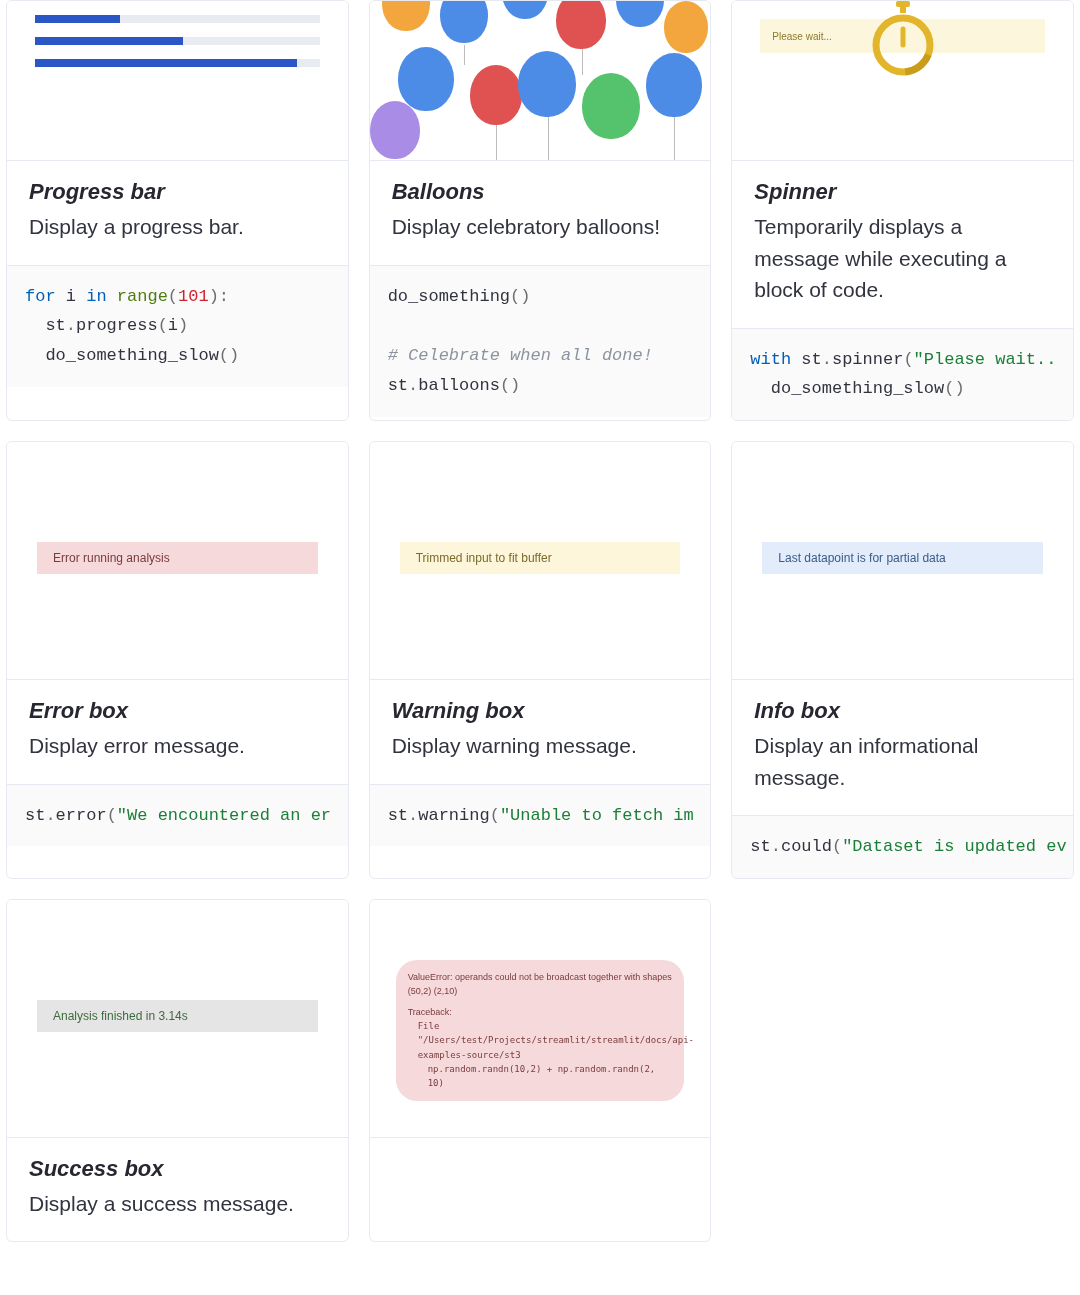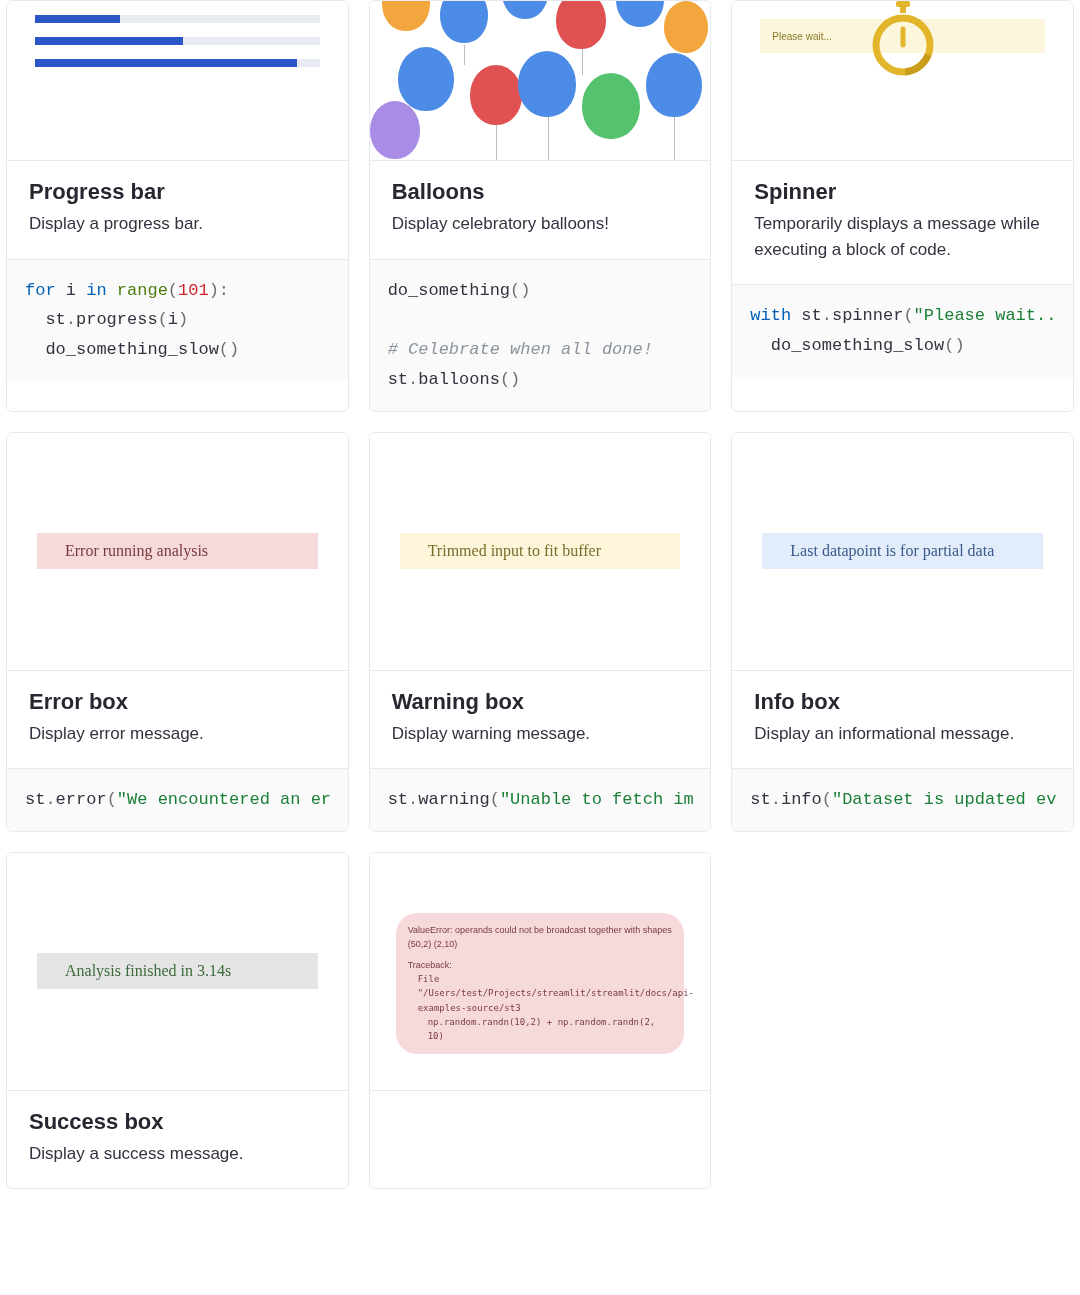--- a/index.html
+++ b/index.html
@@ -32,23 +32,24 @@
     background: #fff;
   }
   .body {
     padding: 18px 22px 22px 22px;
   }
   .title {
     font-size: 22px;
     font-weight: 700;
     margin: 0 0 6px 0;
     color: #262730;
+    font-style: italic;
   }
   .desc {
-    font-size: 17px;
+    font-size: 21px;
     color: #31333f;
     line-height: 1.5;
   }
   .code {
     border-top: 1px solid #e6e9ef;
     background: #fafafa;
     padding: 16px 18px;
     font-family: "SFMono-Regular", Consolas, "Liberation Mono", Menlo, monospace;
     font-size: 17px;
     line-height: 1.75;
@@ -71,21 +72,21 @@
 
   
   .sp-wrap { position:absolute; left:28px; right:28px; top:18px; height:34px; background:#fcf6dc; display:flex; align-items:center; padding:0 12px; font-size:10px; color:#8a7a2a;}
   .stopwatch { position:absolute; left:50%; transform:translateX(-50%); top:0; }
 
   
   .balloon { position:absolute; border-radius:50% 50% 48% 48%; }
   .bstring { position:absolute; width:1px; background:#bdbdbd; }
 
   
-  .msgbox { position:absolute; left:30px; right:30px; top:100px; padding:9px 28px; font-size:16px;font-family:Liberation Serif, serif; }
+  .msgbox { position:absolute; left:30px; right:30px; top:100px; padding:9px 16px; font-size:12px; }
   .msg-error { background:#f6dadb; color:#7a3b3d; }
   .msg-warn  { background:#fdf6da; color:#7a6b2a; }
   .msg-info  { background:#e2ecfb; color:#3a5a8a; }
   .msg-ok    { background:#e5e5e5; color:#3d6b3d; }
 
   
   .exc { position:absolute; left:26px; right:26px; top:60px; background:#f6dadb; color:#7a3b3d; font-size:9px; padding:10px 12px; line-height:1.6; font-family: "SFMono-Regular", Consolas, monospace; border-radius: 21px;}
   .exc .hdr { font-family: -apple-system, sans-serif; font-size:9px; }
 </style>
 </head>
@@ -190,21 +191,21 @@
   </div>
 
   <div class="card">
     <div class="preview" style="height:238px">
       <div class="msgbox msg-info">Last datapoint is for partial data</div>
     </div>
     <div class="body">
       <h3 class="title">Info box</h3>
       <div class="desc">Display an informational message.</div>
     </div>
-    <div class="code"><span>st</span><span class="punct">.</span><span>info</span><span class="punct">(</span><span class="str">"Dataset is updated ev</span></div>
+    <div class="code"><span>st</span><span class="punct">.</span><span>could</span><span class="punct">(</span><span class="str">"Dataset is updated ev</span></div>
   </div>
 
   <div class="card">
     <div class="preview" style="height:238px">
       <div class="msgbox msg-ok">Analysis finished in 3.14s</div>
     </div>
     <div class="body">
       <h3 class="title">Success box</h3>
       <div class="desc">Display a success message.</div>
     </div>

